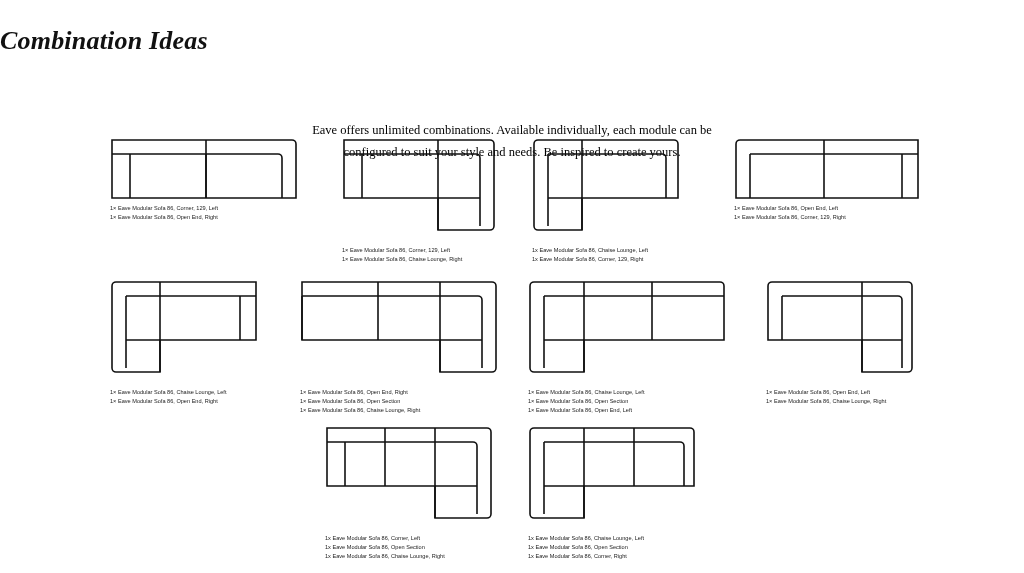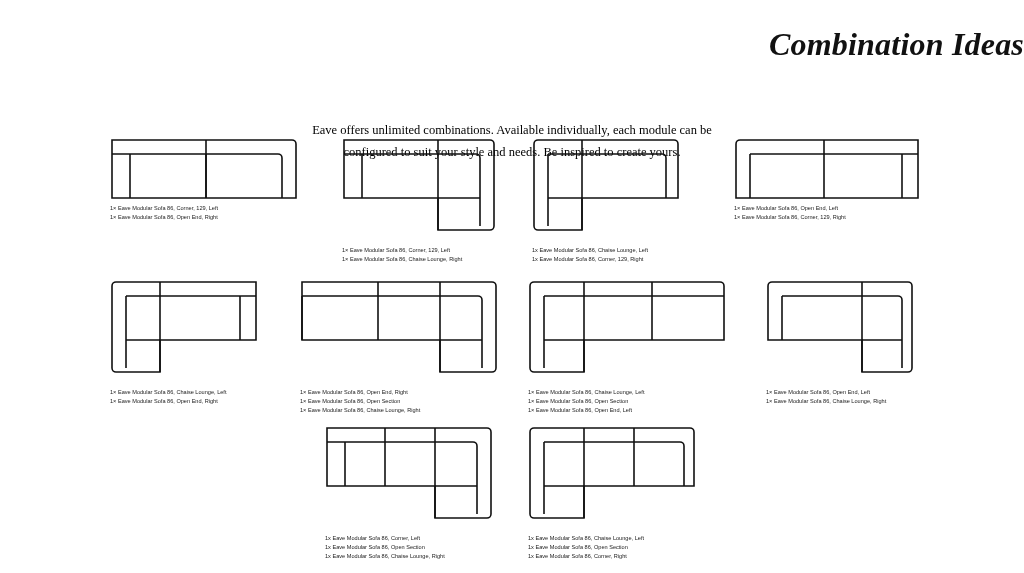--- a/index.html
+++ b/index.html
@@ -14,25 +14,25 @@
     font-family: "Liberation Sans", sans-serif;
     color: #111111;
     overflow: hidden;
   }
 
   .page-title {
     position: absolute;
     top: 26px;
     left: 0;
     width: 100%;
-    text-align: right;
+    text-align: left;
     font-family: "Liberation Serif", serif;
     font-weight: bold;
     font-style: italic;
-    font-size: 32px;
+    font-size: 26px;
     letter-spacing: 0.2px;
     color: #111111;
   }
 
   .page-subtitle {
     position: absolute;
     top: 72px;
     left: 50%;
     transform: translateX(-50%);
     width: 440px;

